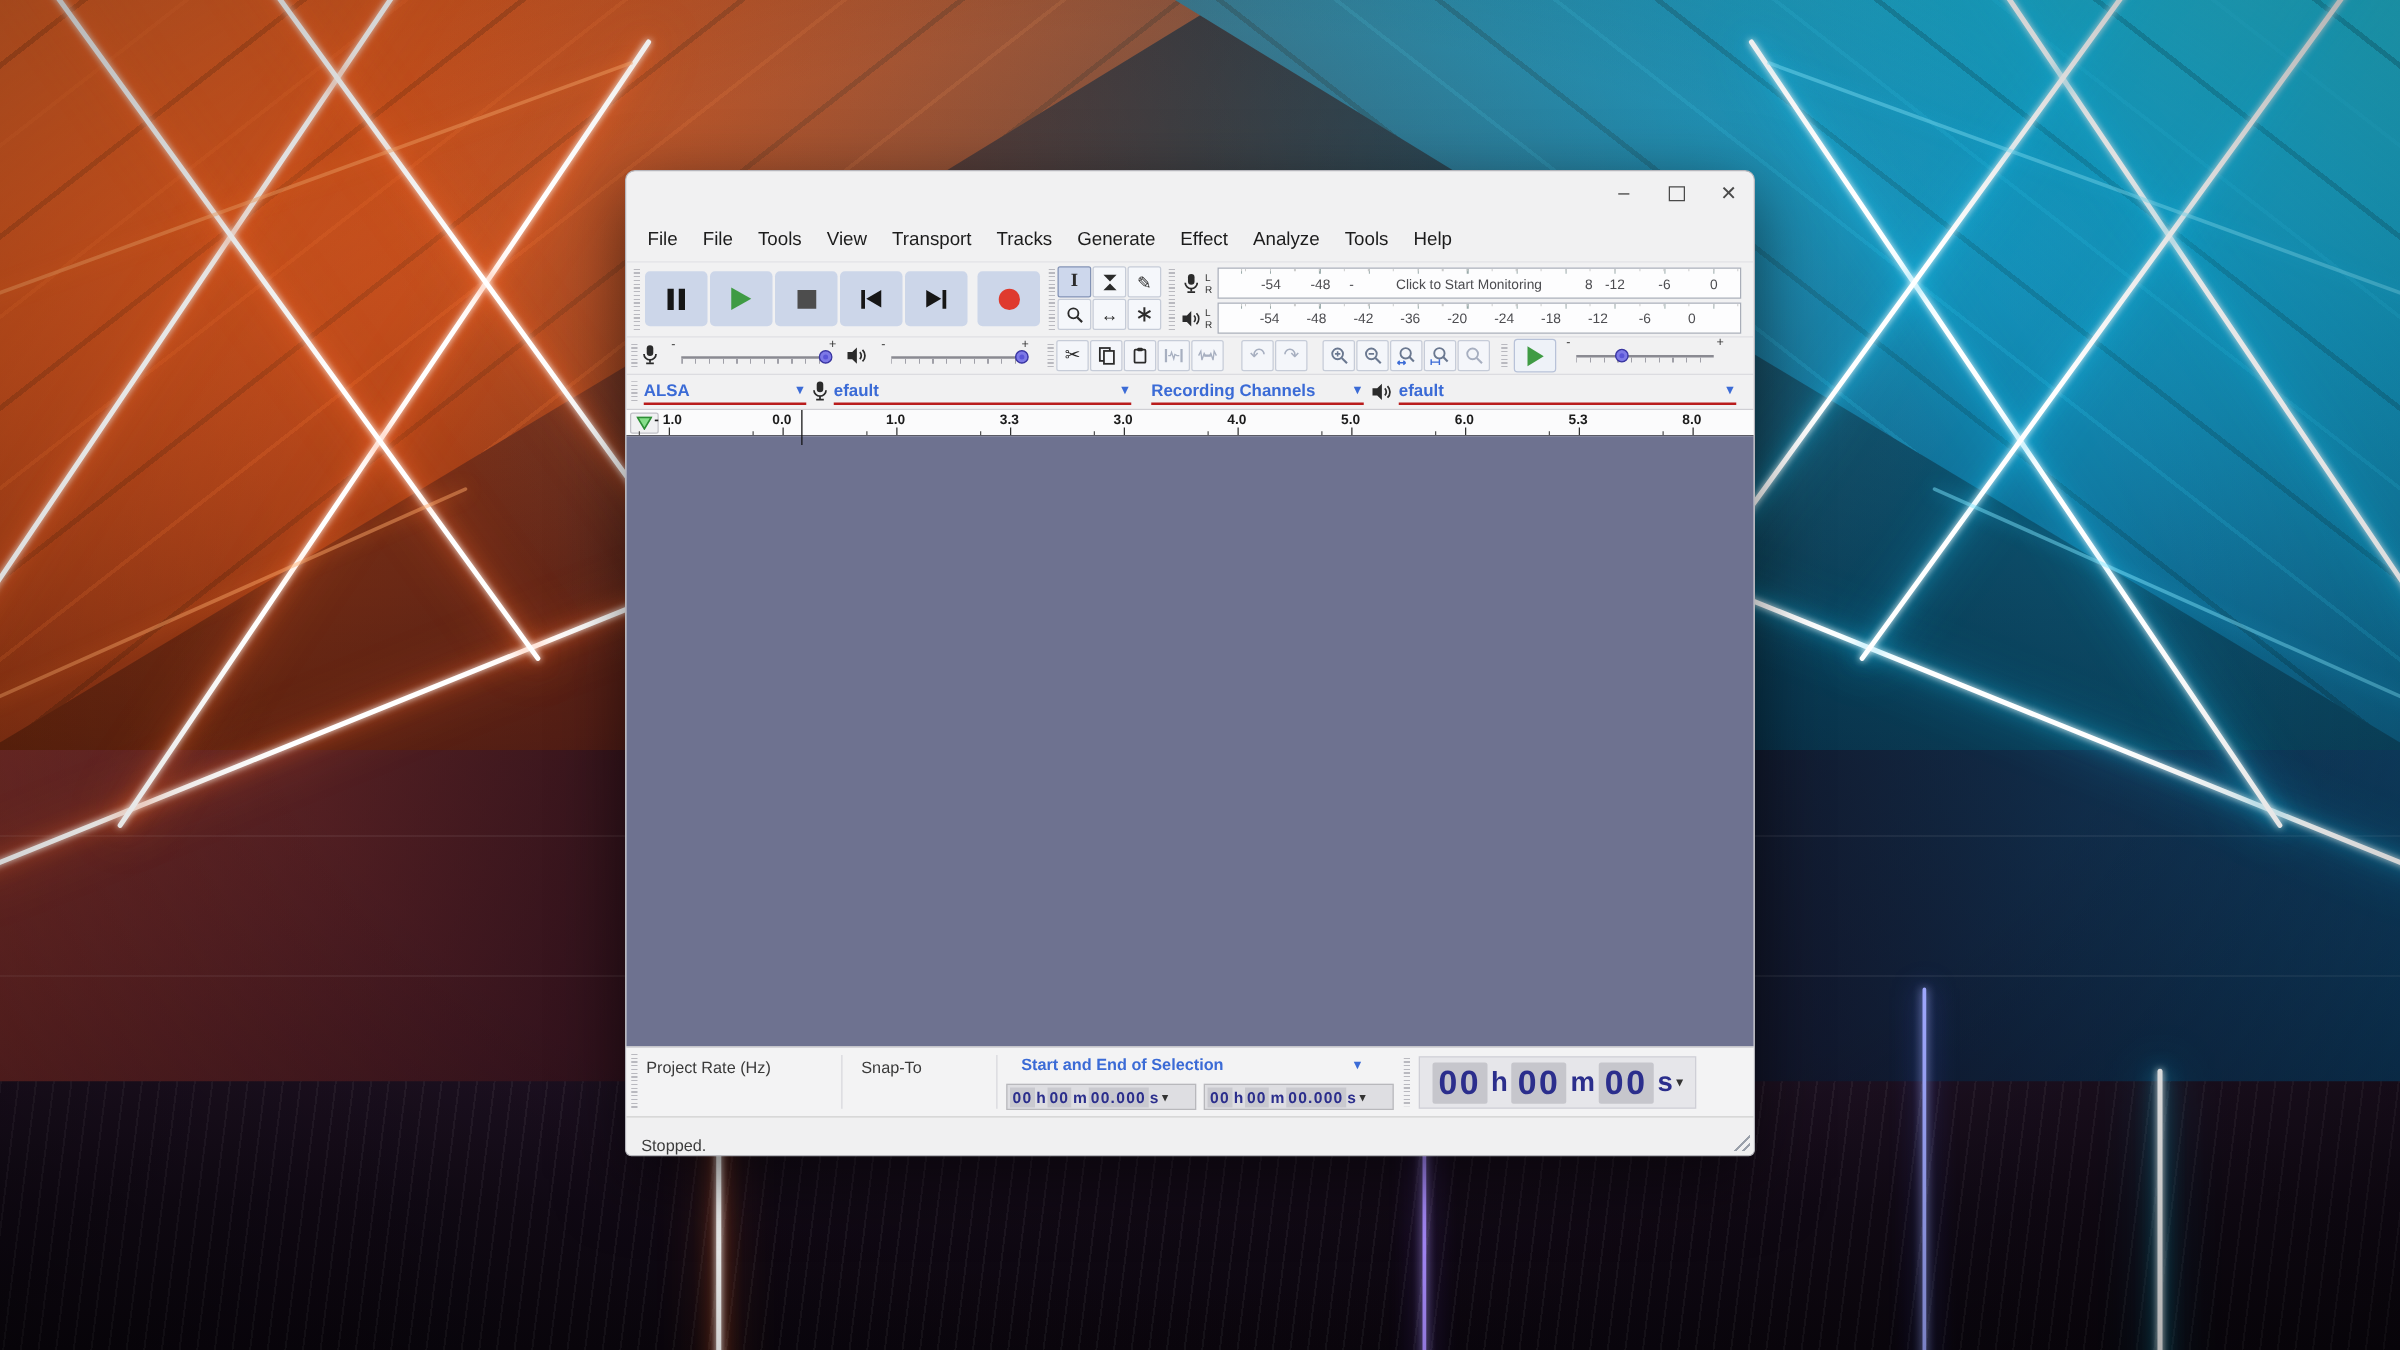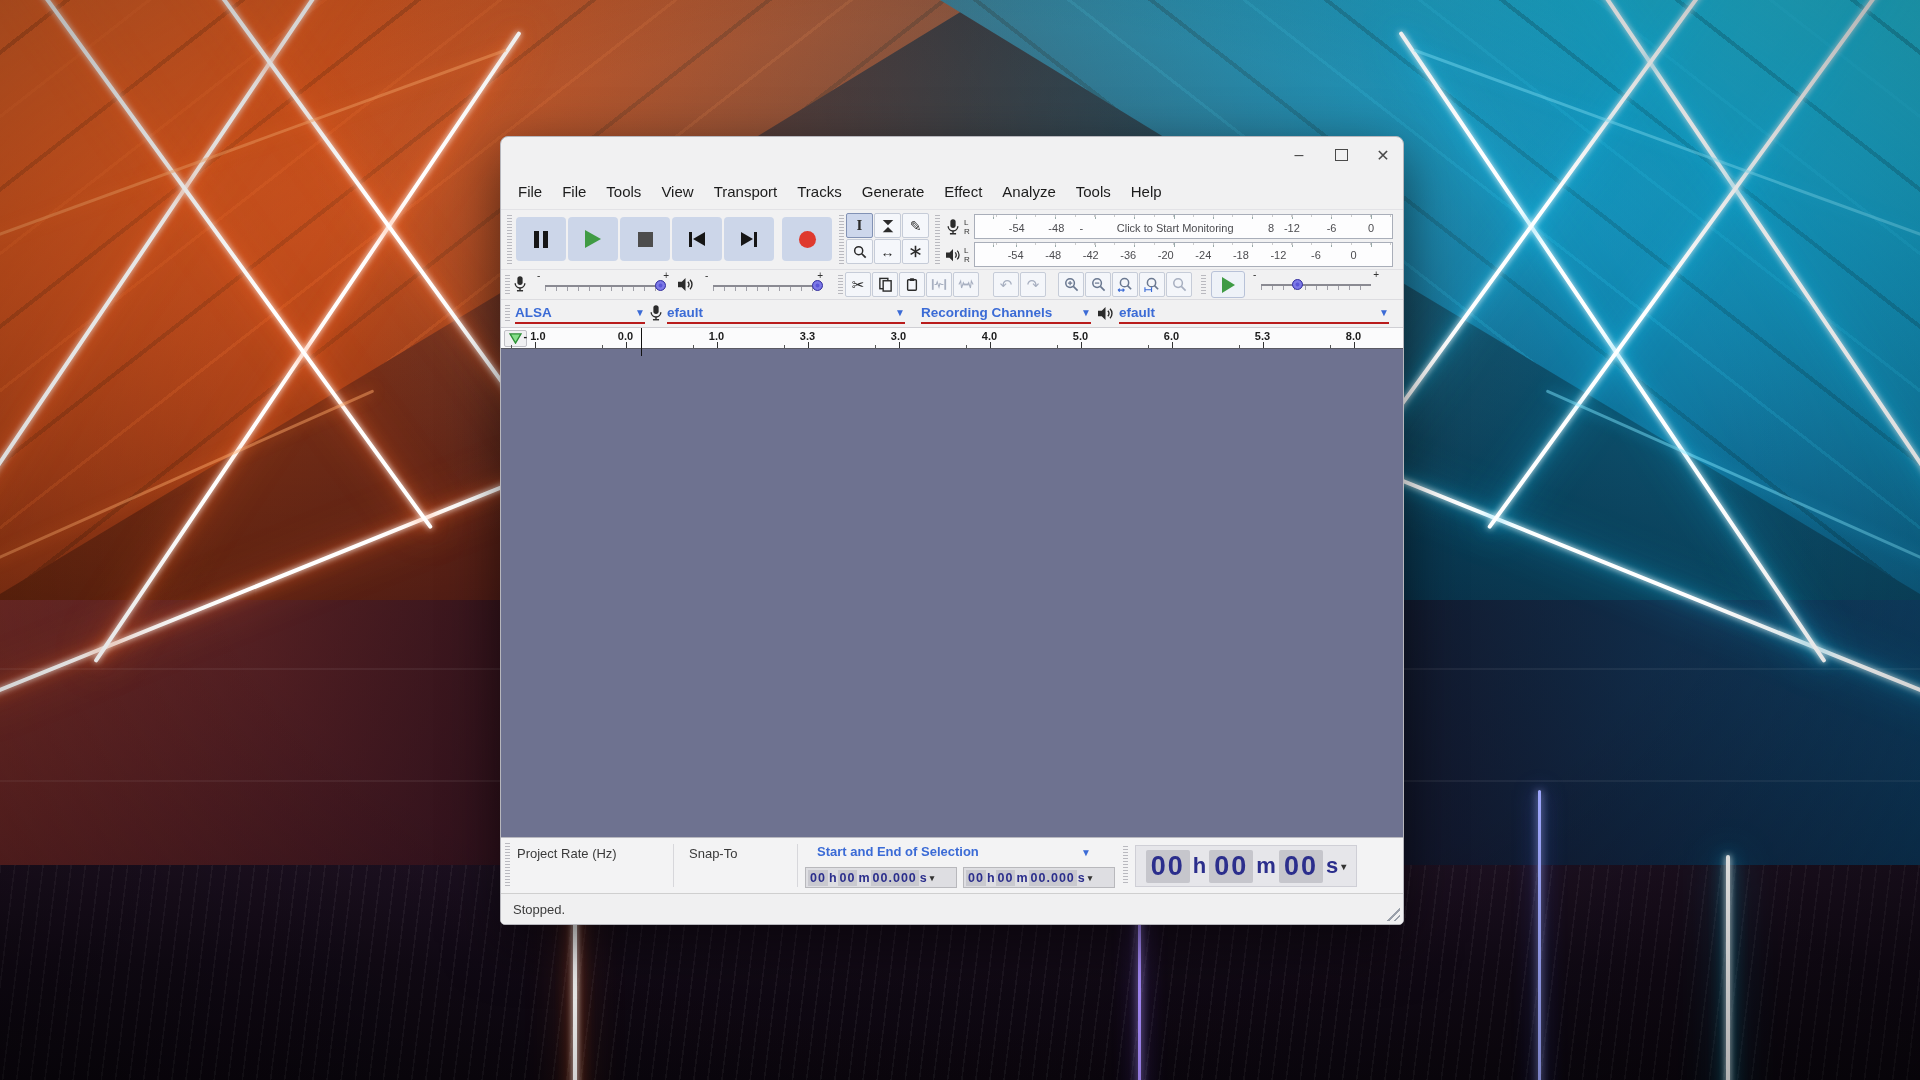--- a/index.html
+++ b/index.html
@@ -136,21 +136,21 @@
     display:flex;align-items:center;padding:0 2px;font-weight:bold;font-size:12.5px;color:var(--time-navy);}
   .tfield .seg-d{background:#c9c9cf;padding:1px 2px;letter-spacing:1px;}
   .tfield .seg-u{padding:0 1px;}
   .tfield .fdd{font-size:9px;color:#333;margin-left:2px;}
   .bigtime{position:absolute;left:634px;top:7px;width:222px;height:42px;background:#e6e6ea;border:1px solid #cfcfd6;
     display:flex;align-items:center;justify-content:center;gap:2px;font-weight:bold;font-size:27px;color:var(--time-navy);}
   .bigtime .seg-d{background:#c6c6cc;padding:1px 5px;border-radius:2px;letter-spacing:2px;}
   .bigtime .seg-u{font-size:22px;padding:0 1px;}
   .bigtime .fdd{font-size:10px;color:#333;align-self:center;}
   
-  .statusbar{height:31px;position:relative;background:#f0f0f1;border-top:1px solid #cfcfcf;display:flex;align-items:center;}
+  .statusbar{height:31px;position:relative;background:#f0f0f1;border-top:1px solid #cfcfcf;display:flex;align-items:flex-end;}
   .status-text{margin-left:12px;font-size:13px;color:#3c3c3c;}
   .rgrip{position:absolute;right:3px;bottom:3px;width:15px;height:15px;
     background:repeating-linear-gradient(135deg,transparent 0 3px,#9aa0aa 3px 4.5px);
     clip-path:polygon(100% 0,100% 100%,0 100%);}
   svg{display:block;}
 </style>
 </head>
 <body>
 
 <div class="scene">

